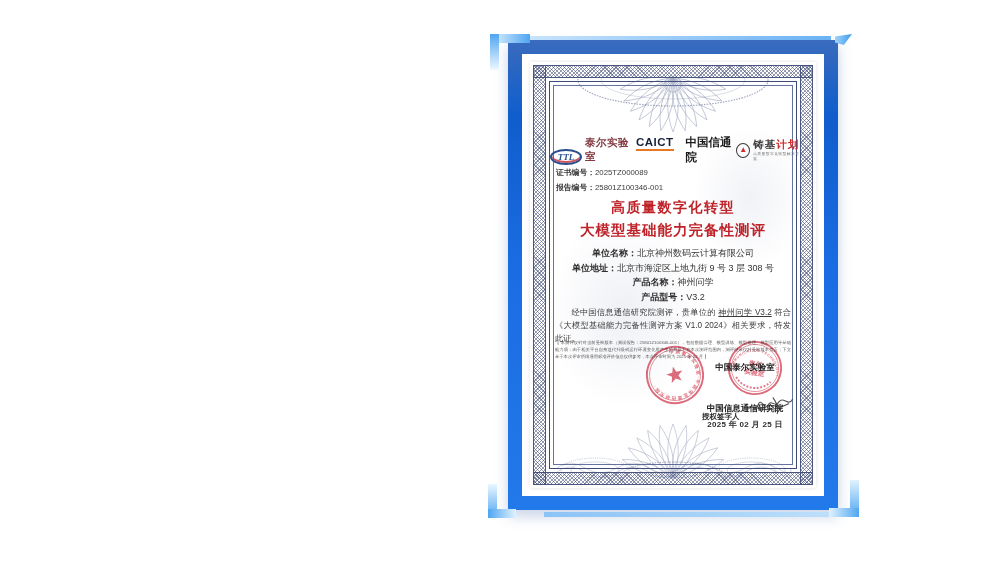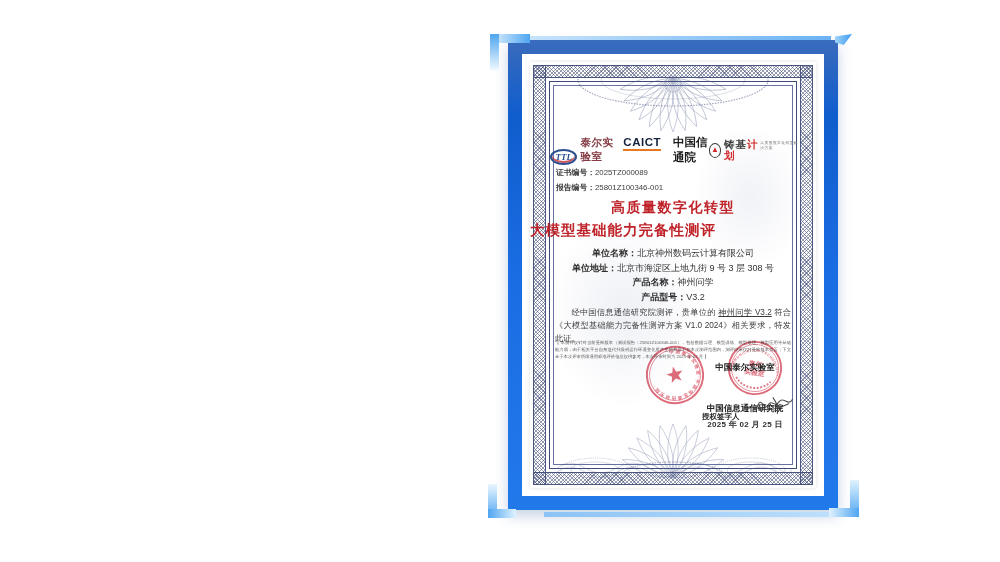--- a/index.html
+++ b/index.html
@@ -73,32 +73,32 @@
               box-shadow:inset 0 -2px 0 rgba(200,40,50,.8);margin-top:13px; }
   .ttl-name { font:700 10.5px "Liberation Serif","DejaVu Serif",serif; color:#833a42; letter-spacing:.5px; }
   .caict { display:flex; align-items:baseline; gap:12px; }
   .caict-abbr { font-weight:800; font-size:11.5px; color:#14213d; letter-spacing:.5px;
                 border-bottom:2px solid #e87722; padding-bottom:1px; }
   .caict-name { font-weight:700; font-size:11.5px; color:#1a1a1a; }
   .zhuji { display:flex; align-items:center; gap:3px; }
   .zhuji-icon { width:15px; height:15px; border:1.4px solid #3a3a3a; border-radius:50%;
                 display:flex; align-items:center; justify-content:center;
                 color:#cf2a2a; font-size:8px; line-height:1; }
-  .zhuji-col { display:flex; }
+  .zhuji-col { display:flex; flex-direction:column; }
   .zhuji-title { font-weight:800; font-size:10.5px; letter-spacing:1px; line-height:11px; }
   .zhuji-title .dark { color:#3a3a3a; } .zhuji-title .red { color:#cf2a2a; }
   .zhuji-tag { font-size:3.8px; color:#777; letter-spacing:.4px; margin-top:1px; }
 
   .numbers { position:absolute; top:104px; left:26px; z-index:2; font-size:7.8px; color:#3d3d3d; }
   .numbers .row { line-height:14.5px; }
   .numbers .lb { font-weight:600; }
 
   .title1 { position:absolute; top:137px; left:0; width:100%; text-align:center; z-index:2;
             font-size:14px; font-weight:800; color:#bf2329; letter-spacing:1.5px; }
-  .title2 { position:absolute; top:159px; left:0; width:100%; text-align:left; z-index:2;
+  .title2 { position:absolute; top:159px; left:0; width:100%; text-align:center; z-index:2;
             font-size:14.5px; font-weight:800; color:#bf2329; letter-spacing:1px; }
 
   .fields { position:absolute; top:184px; left:0; width:100%; z-index:2; text-align:center; }
   .fields .row { line-height:14.5px; font-size:9px; color:#333; }
   .fields .lb { font-weight:700; color:#2e2e2e; }
 
   .body-par { position:absolute; top:244px; left:25px; right:25px; z-index:2;
               font-size:8.2px; line-height:1.6; color:#3a3a3a; text-indent:2em; text-align:justify; }
   .body-par .prod { text-decoration:underline; text-underline-offset:1px; }
 

